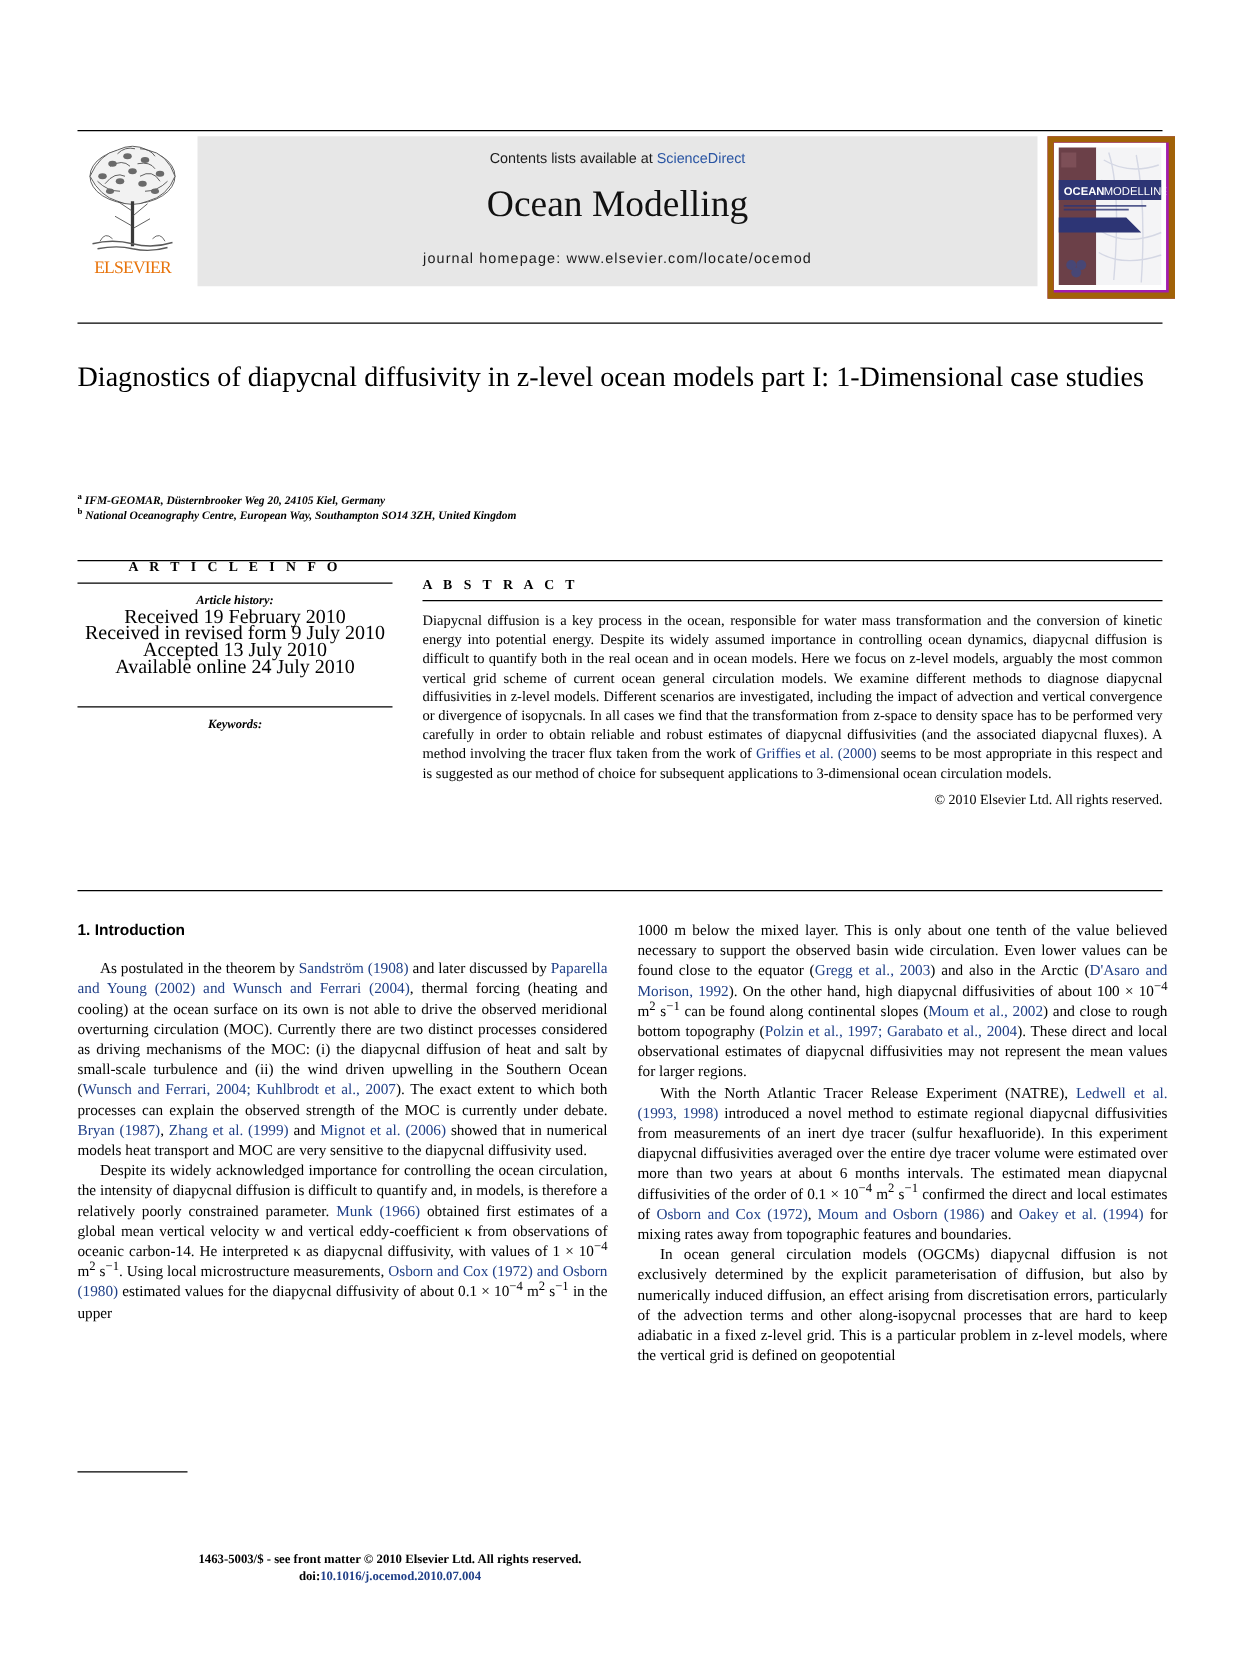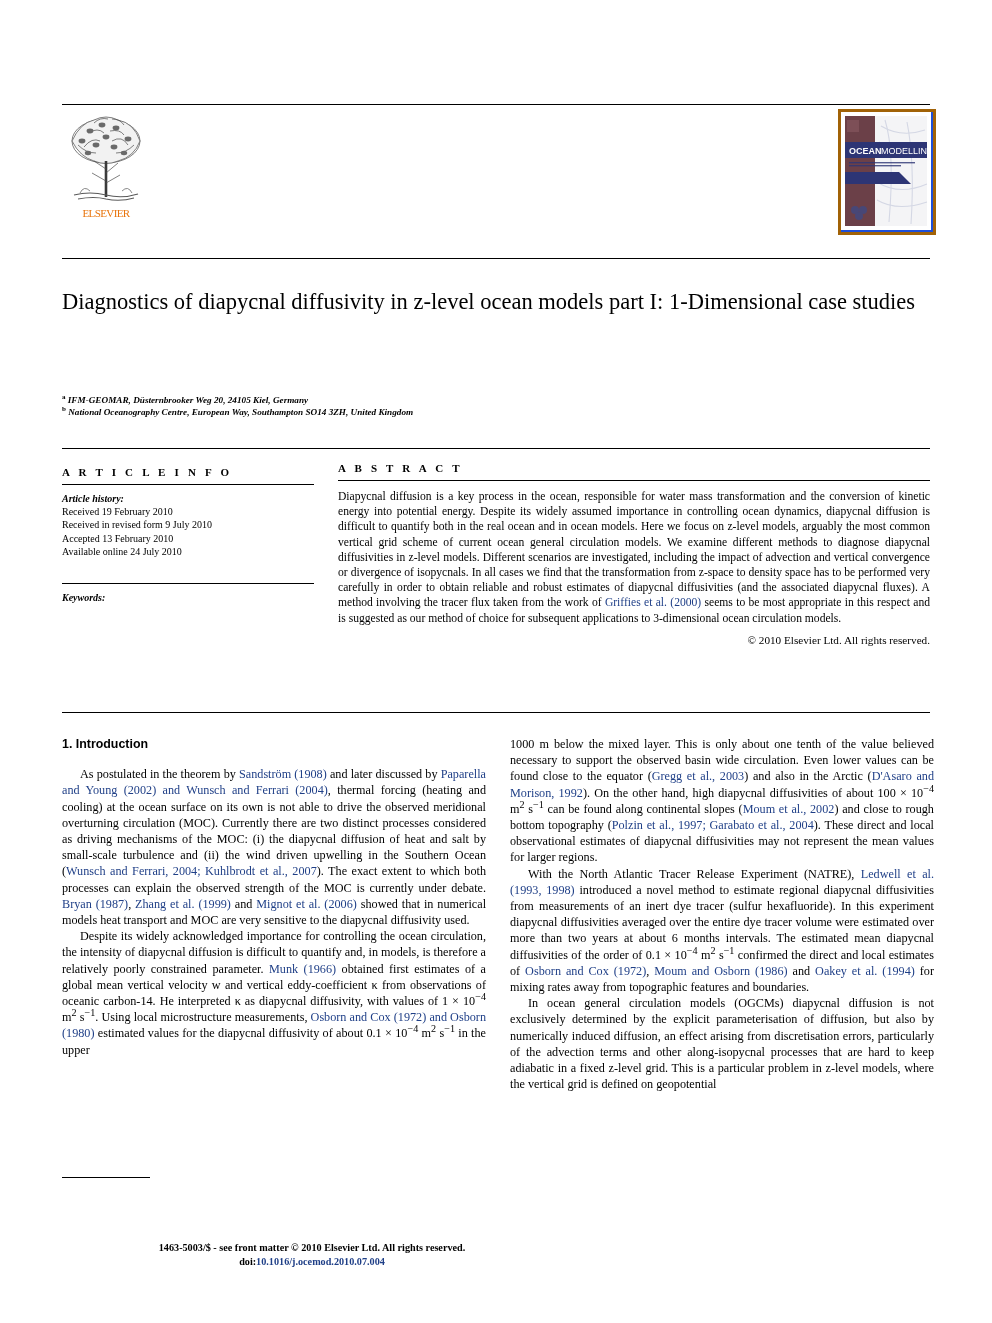--- a/index.html
+++ b/index.html
@@ -58,21 +58,21 @@
     height: 118px;
   }
   .tree-svg { position:absolute; left:2px; top:0px; }
   .elsevier-word {
     position: absolute;
     left: 0px;
     top: 96px;
     width: 88px;
     text-align: center;
     font-family: "Liberation Serif", serif;
-    font-size: 11px;
+    font-size: 14px;
     letter-spacing: -0.6px;
     color: #e8740c;
     font-weight: normal;
   }
   .banner-center {
     position: absolute;
     left: 96px;
     top: 0px;
     width: 672px;
     height: 120px;
@@ -105,22 +105,22 @@
     font-size: 11.5px;
     letter-spacing: 0.9px;
     color: #1a1a1a;
   }
   .cover-thumb {
     position: absolute;
     left: 776px;
     top: 0px;
     width: 92px;
     height: 120px;
-    background: #1d4ed8;
-    border: 3px solid #a16207;
+    background: #a21caf;
+    border: 5px solid #a16207;
     overflow: hidden;
   }
 
   
   .title-rule {
     position: absolute;
     left: 62px;
     top: 258px;
     width: 868px;
     border-top: 1.4px solid #000;
@@ -168,22 +168,23 @@
   .info-rule-top {
     position: absolute;
     left: 62px;
     top: 448px;
     width: 868px;
     border-top: 0.9px solid #000;
   }
   .col-info {
     position: absolute;
     left: 62px;
-    top: 466px;
+    top: 448px;
     width: 252px;
+    text-align: center;
   }
   .col-abstract {
     position: absolute;
     left: 338px;
     top: 462px;
     width: 592px;
   }
   .sec-label {
     font-family: "Liberation Serif", serif;
     font-weight: bold;
@@ -197,21 +198,21 @@
   }
   .info-head {
     font-family: "Liberation Serif", serif;
     font-style: italic;
     font-weight: bold;
     font-size: 10px;
     margin-bottom: 1px;
   }
   .info-line {
     font-family: "Liberation Serif", serif;
-    font-size: 10px;
+    font-size: 16px;
     line-height: 13.4px;
   }
   .info-gap { height: 18px; }
   .abstract-body {
     font-family: "Liberation Serif", serif;
     font-size: 11.6px;
     line-height: 15.2px;
     text-align: justify;
     color: #000;
   }
@@ -327,20 +328,25 @@
             <path d="M10 84 Q26 80 42 84 Q58 88 74 83"></path>
             <path d="M14 88 Q30 85 42 88 Q56 91 70 87"></path>
           </g>
           <g stroke="#6a6a6a" stroke-width="0.8" fill="none">
             <path d="M16 82 Q20 74 26 80 M58 80 Q64 74 68 82"></path>
           </g>
         </svg>
         <div class="elsevier-word">ELSEVIER</div>
       </div>
 
+      <div class="banner-center">
+        <div class="contents-line"><span>Contents lists available at </span><span class="sd">ScienceDirect</span></div>
+        <div class="journal-title">Ocean Modelling</div>
+        <div class="homepage-line">journal homepage: www.elsevier.com/locate/ocemod</div>
+      </div>
 
       <div class="cover-thumb">
         <svg width="90" height="118" viewBox="0 0 90 118">
           <rect x="0" y="0" width="90" height="118" fill="#ffffff"></rect>
           <rect x="4" y="4" width="30" height="110" fill="#6b4048"></rect>
           <rect x="34" y="4" width="52" height="110" fill="#f4f4f6"></rect>
           <g opacity="0.35" stroke="#9aa3c4" fill="none" stroke-width="1.1">
             <path d="M40 14 Q60 26 84 18"></path>
             <path d="M38 30 Q62 44 86 34"></path>
             <path d="M36 70 Q58 84 86 72"></path>
@@ -376,21 +382,21 @@
 
   <div class="info-rule-top"></div>
 
   <div class="col-info">
     <div class="sec-label">A R T I C L E    I N F O</div>
     <div class="hr-thin"></div>
     <div class="info-head">Article history:</div>
     <div class="info-line">
       <div>Received 19 February 2010</div>
       <div>Received in revised form 9 July 2010</div>
-      <div>Accepted 13 February 2010</div>
+      <div>Accepted 13 July 2010</div>
       <div>Available online 24 July 2010</div>
     </div>
     <div class="info-gap"></div>
     <div class="hr-thin"></div>
     <div class="info-head">Keywords:</div>
   </div>
 
   <div class="col-abstract">
     <div class="sec-label">A B S T R A C T</div>
     <div class="hr-thin"></div>

